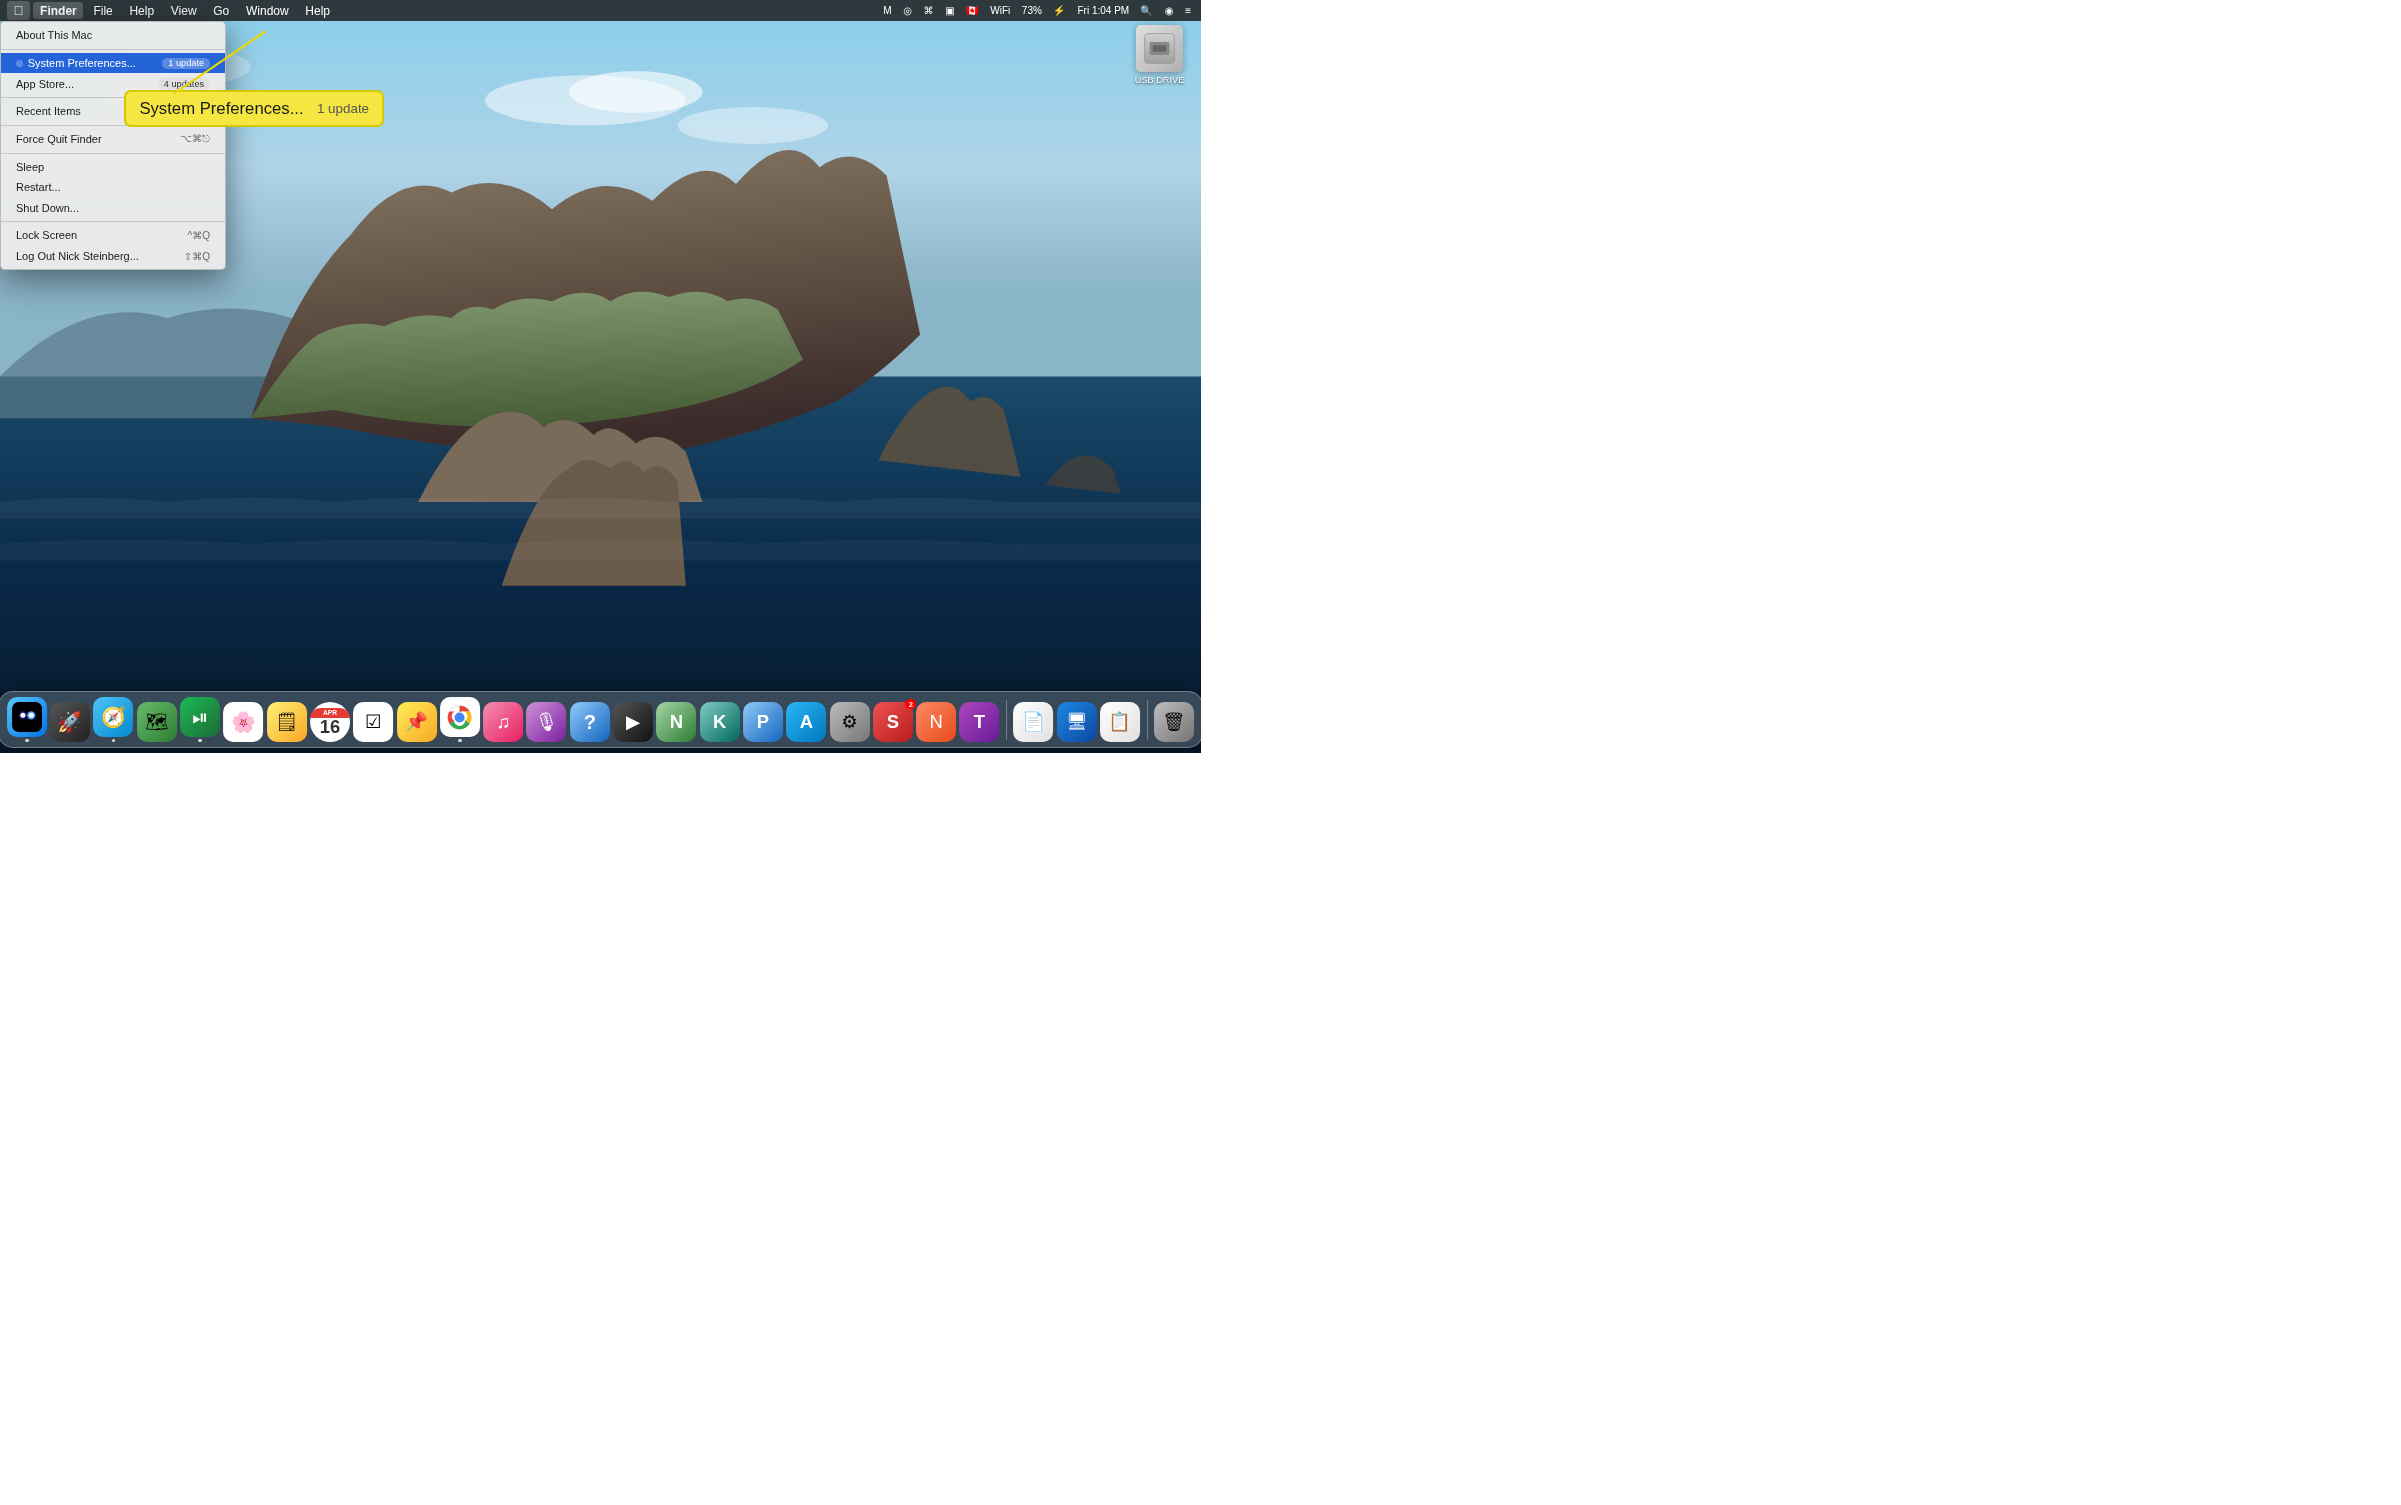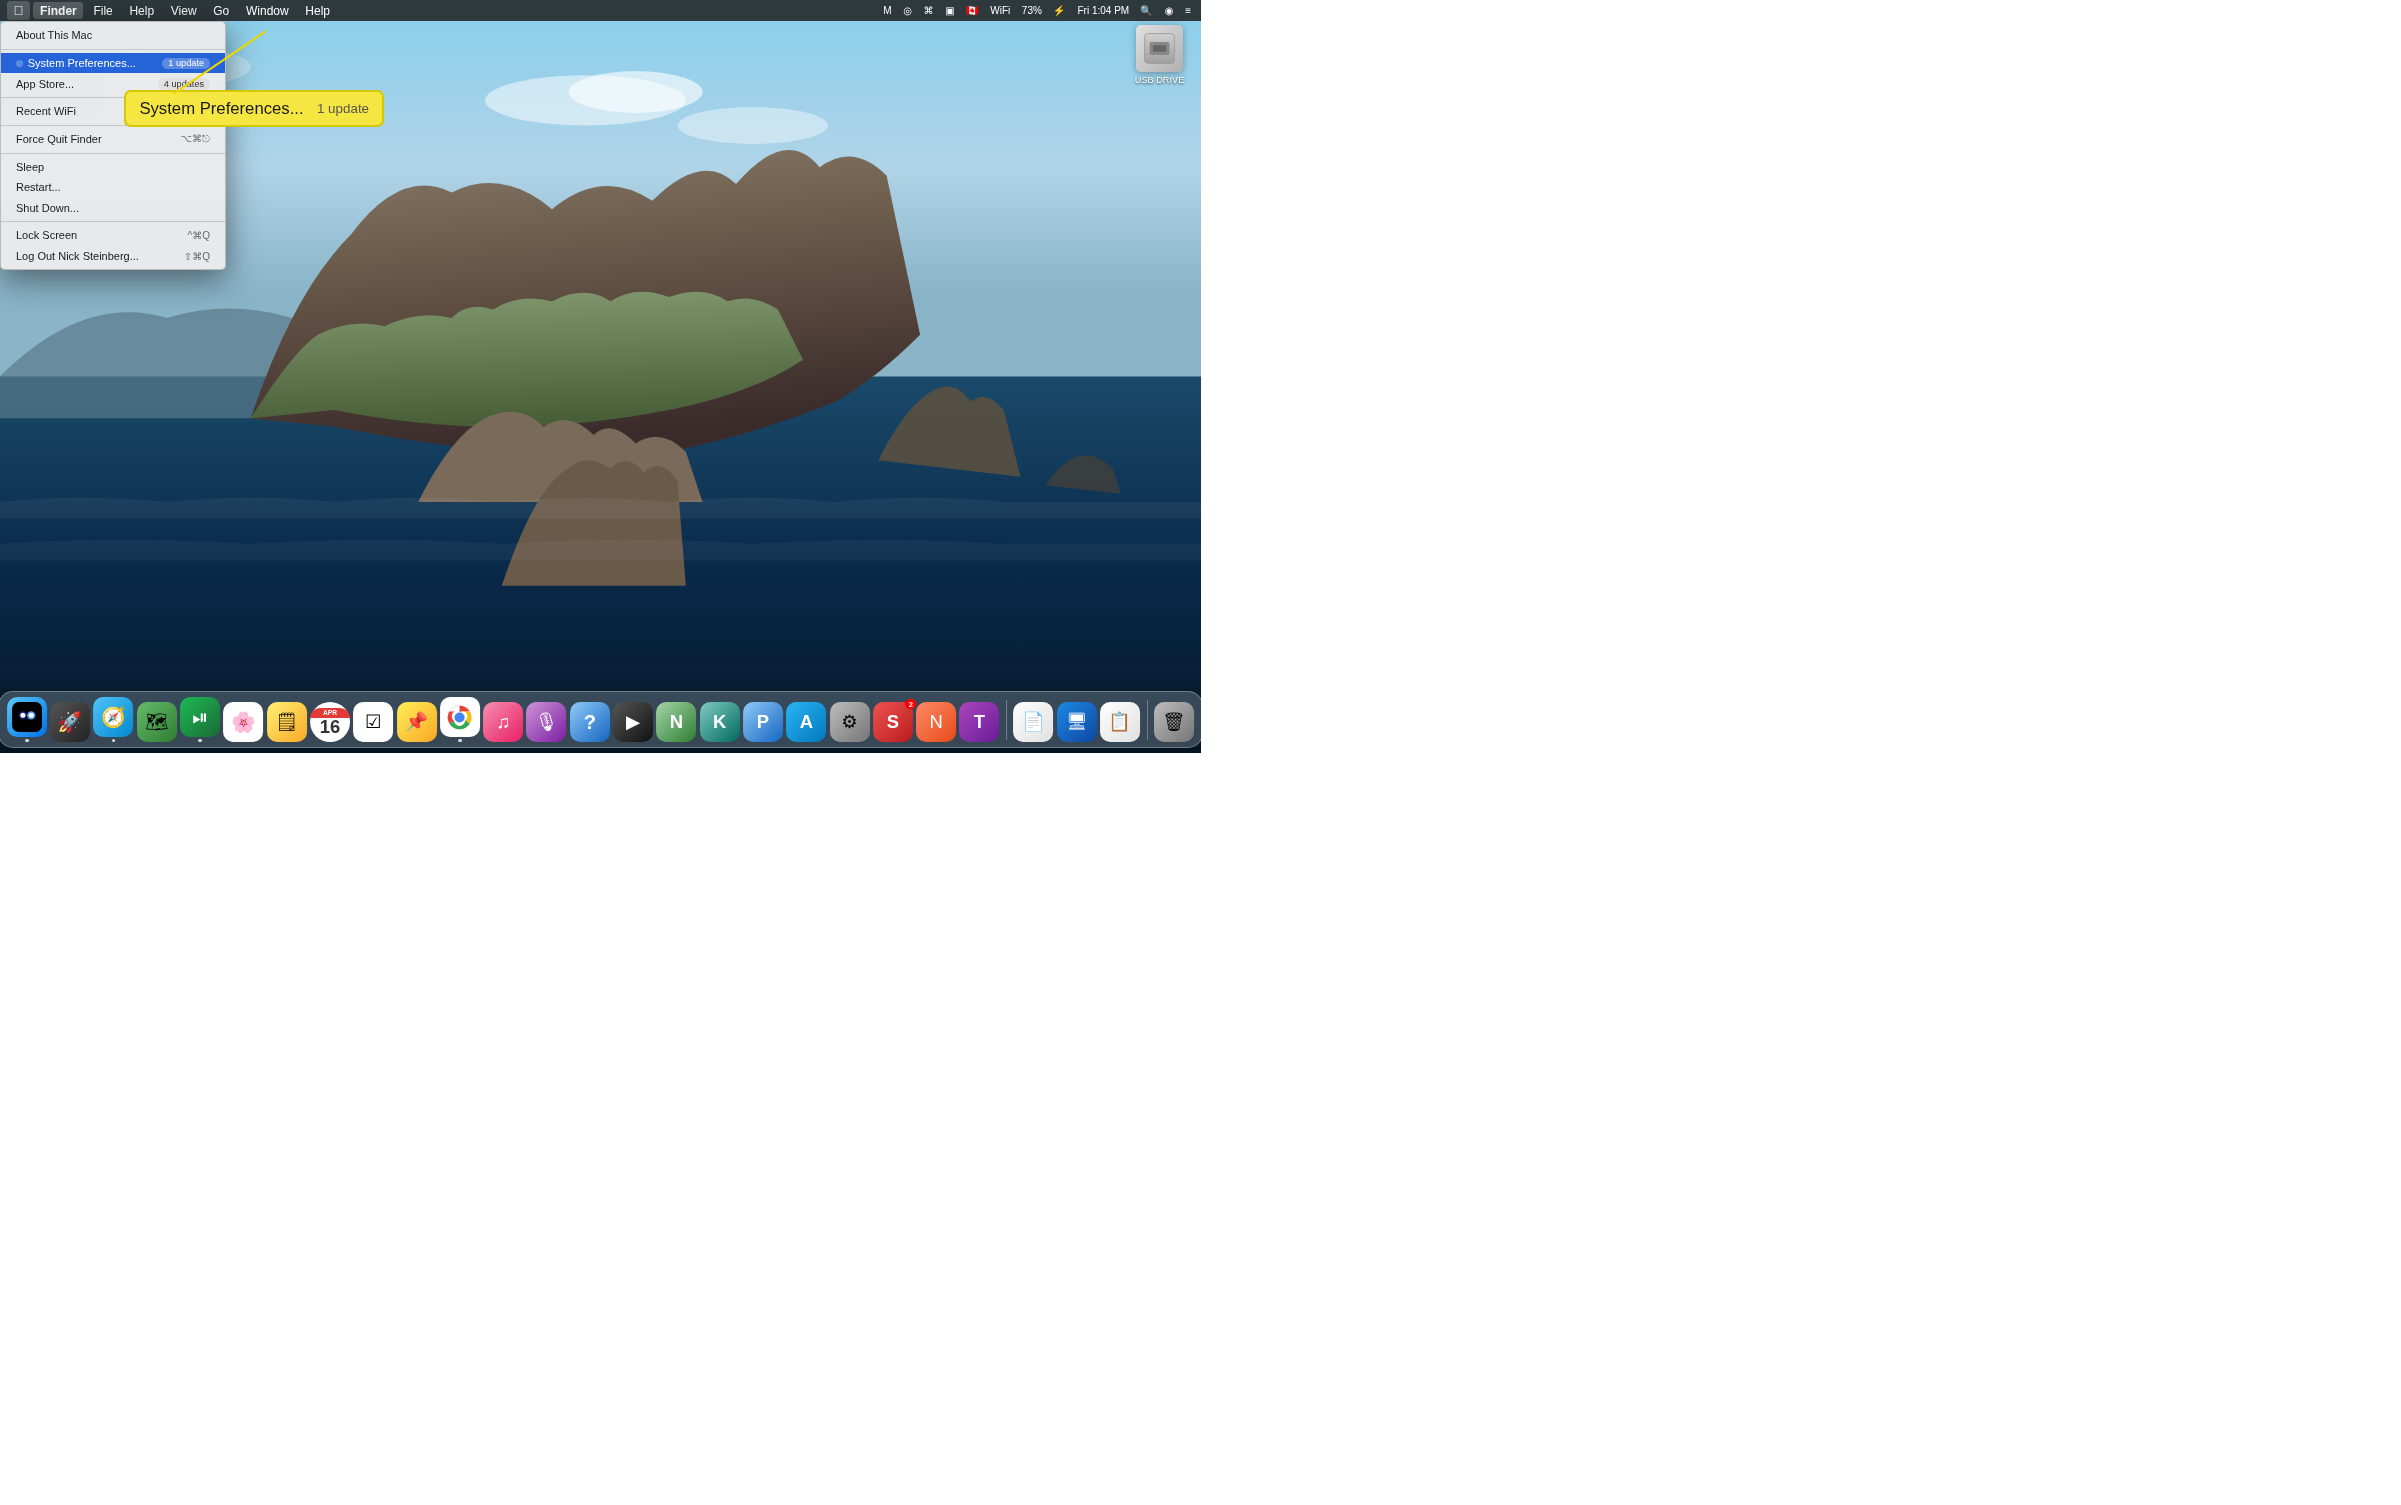--- a/index.html
+++ b/index.html
@@ -426,21 +426,21 @@
     <span class="badge">1 update</span>
   </div>
 
   <div class="dropdown-item">
     <span>App Store...</span>
     <span class="badge">4 updates</span>
   </div>
   <div class="dropdown-separator"></div>
 
   <div class="dropdown-item">
-    <span>Recent WiFi</span>
+    <span>Recent Items</span>
     <span class="chevron-right">▶</span>
   </div>
   <div class="dropdown-separator"></div>
 
   <div class="dropdown-item">
     <span>Force Quit Finder</span>
     <span class="dropdown-shortcut">⌥⌘⎋</span>
   </div>
   <div class="dropdown-separator"></div>
 

